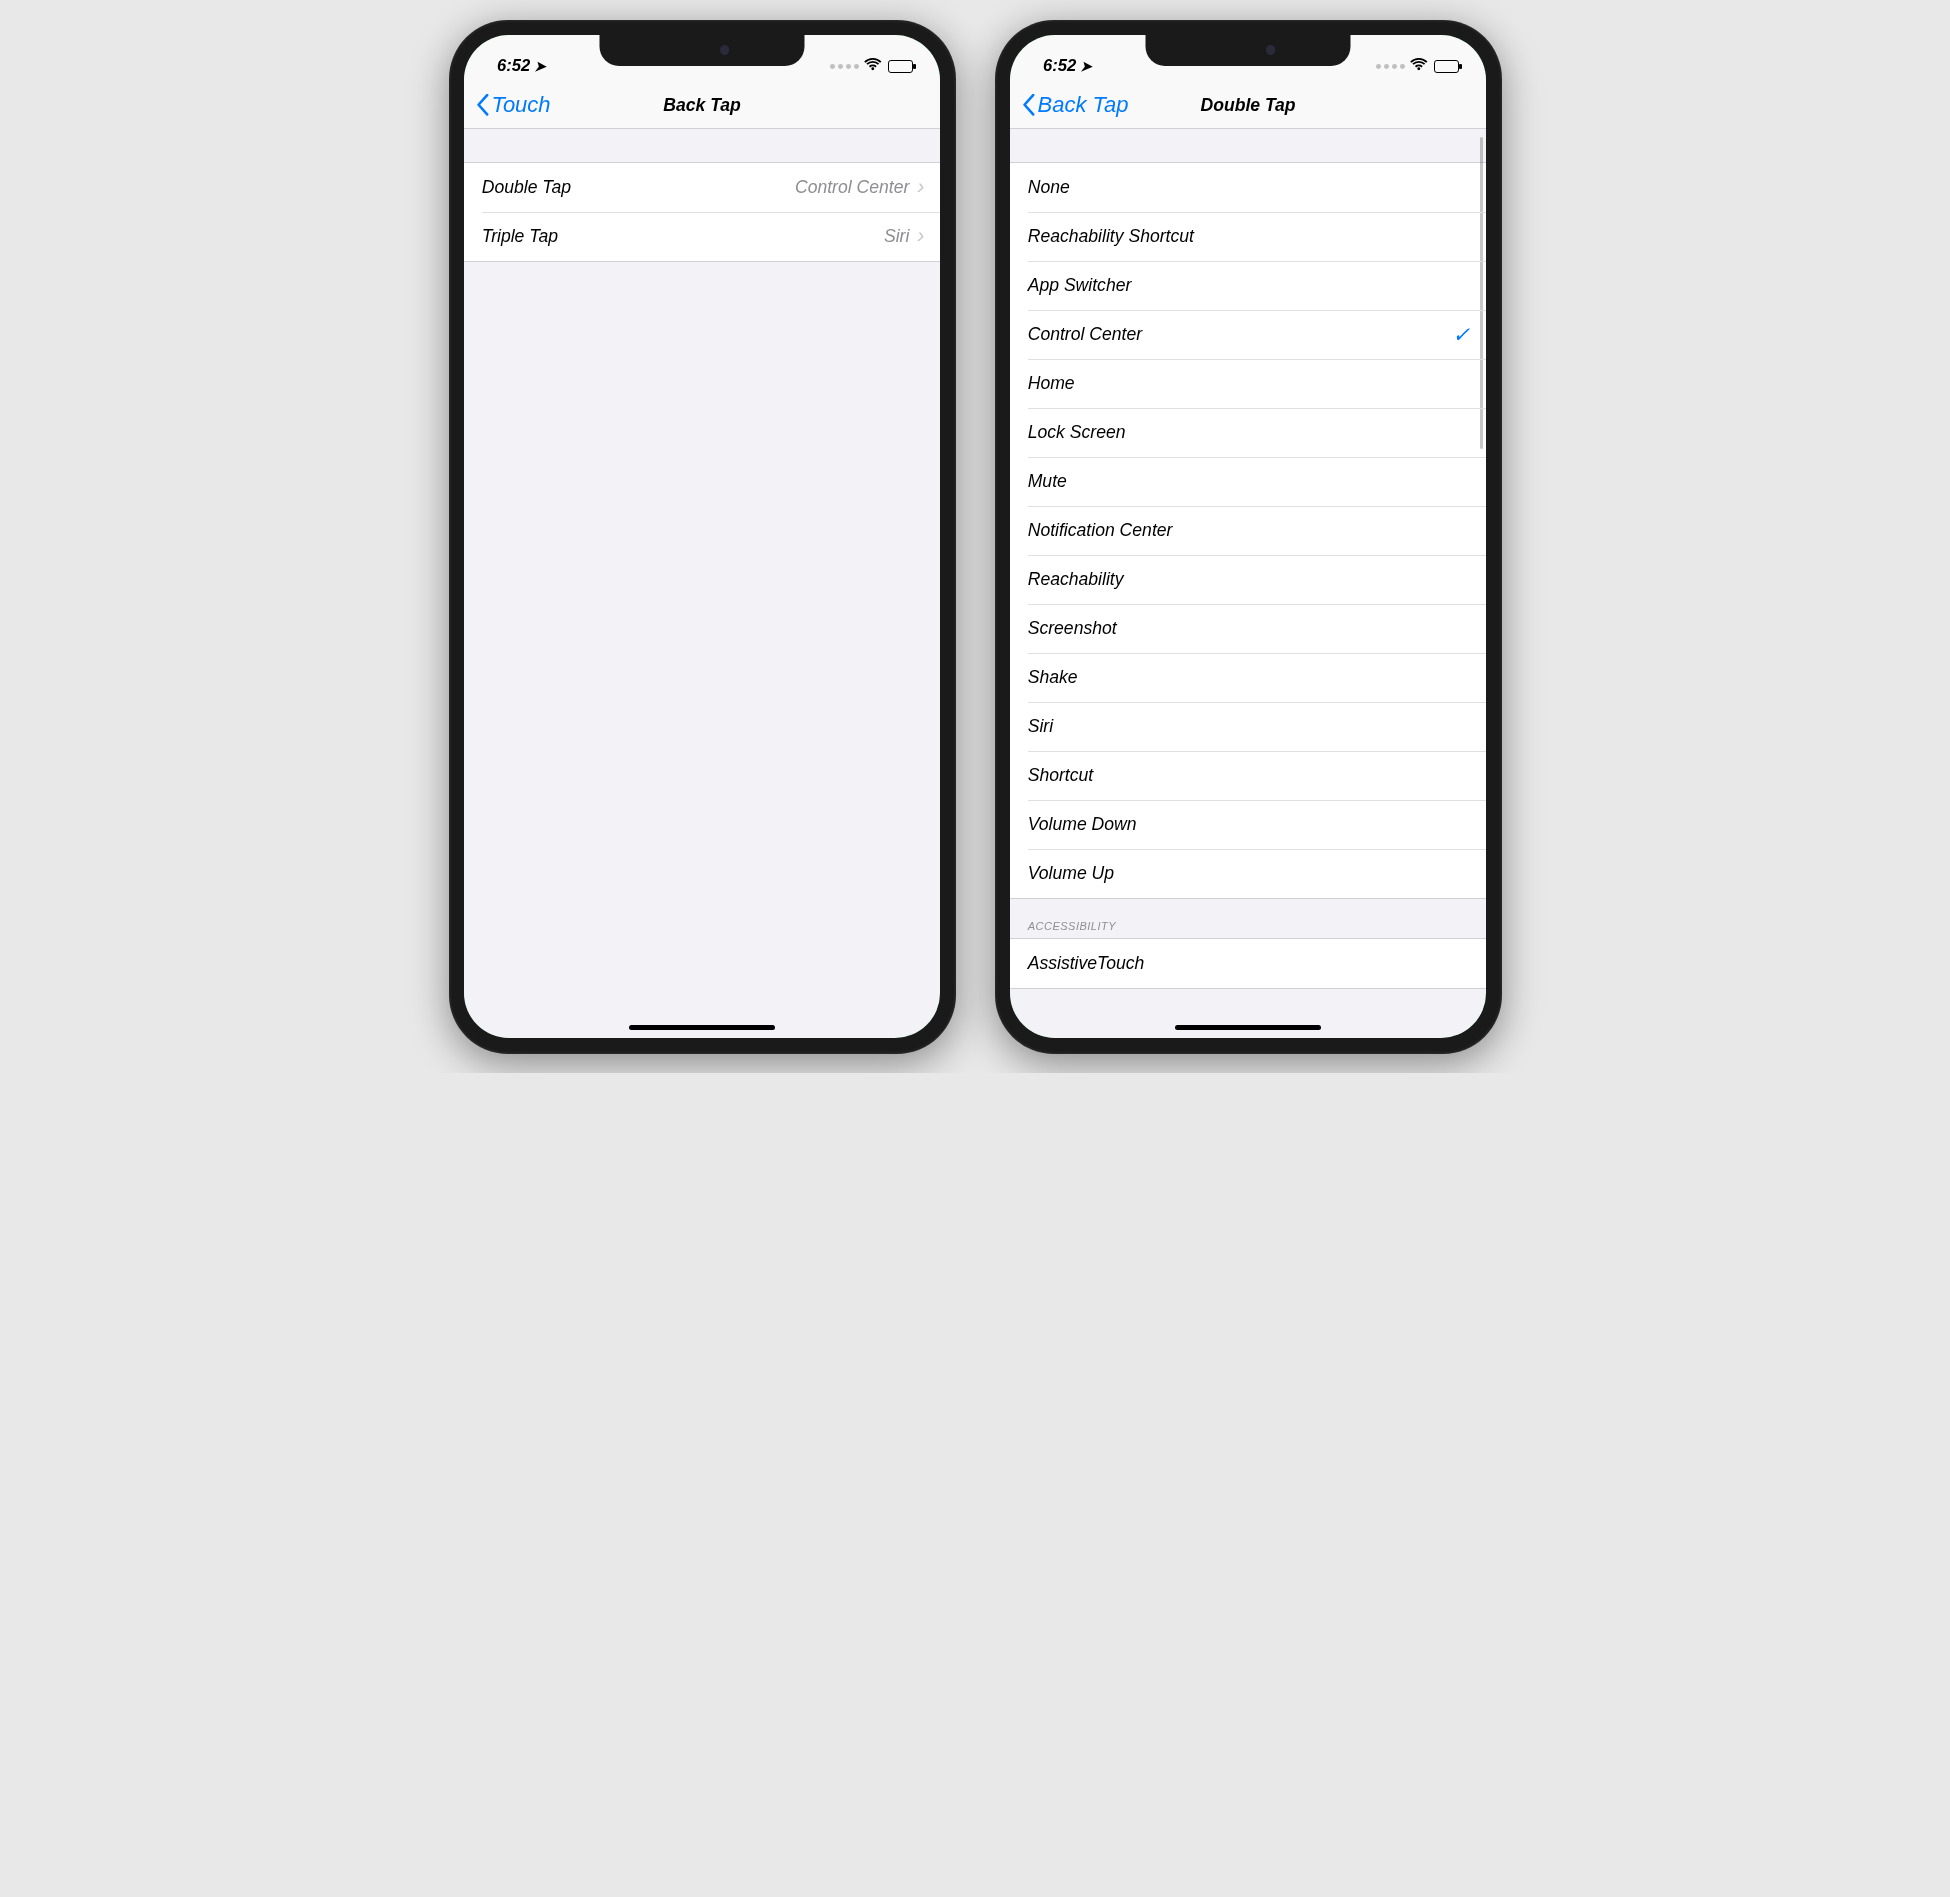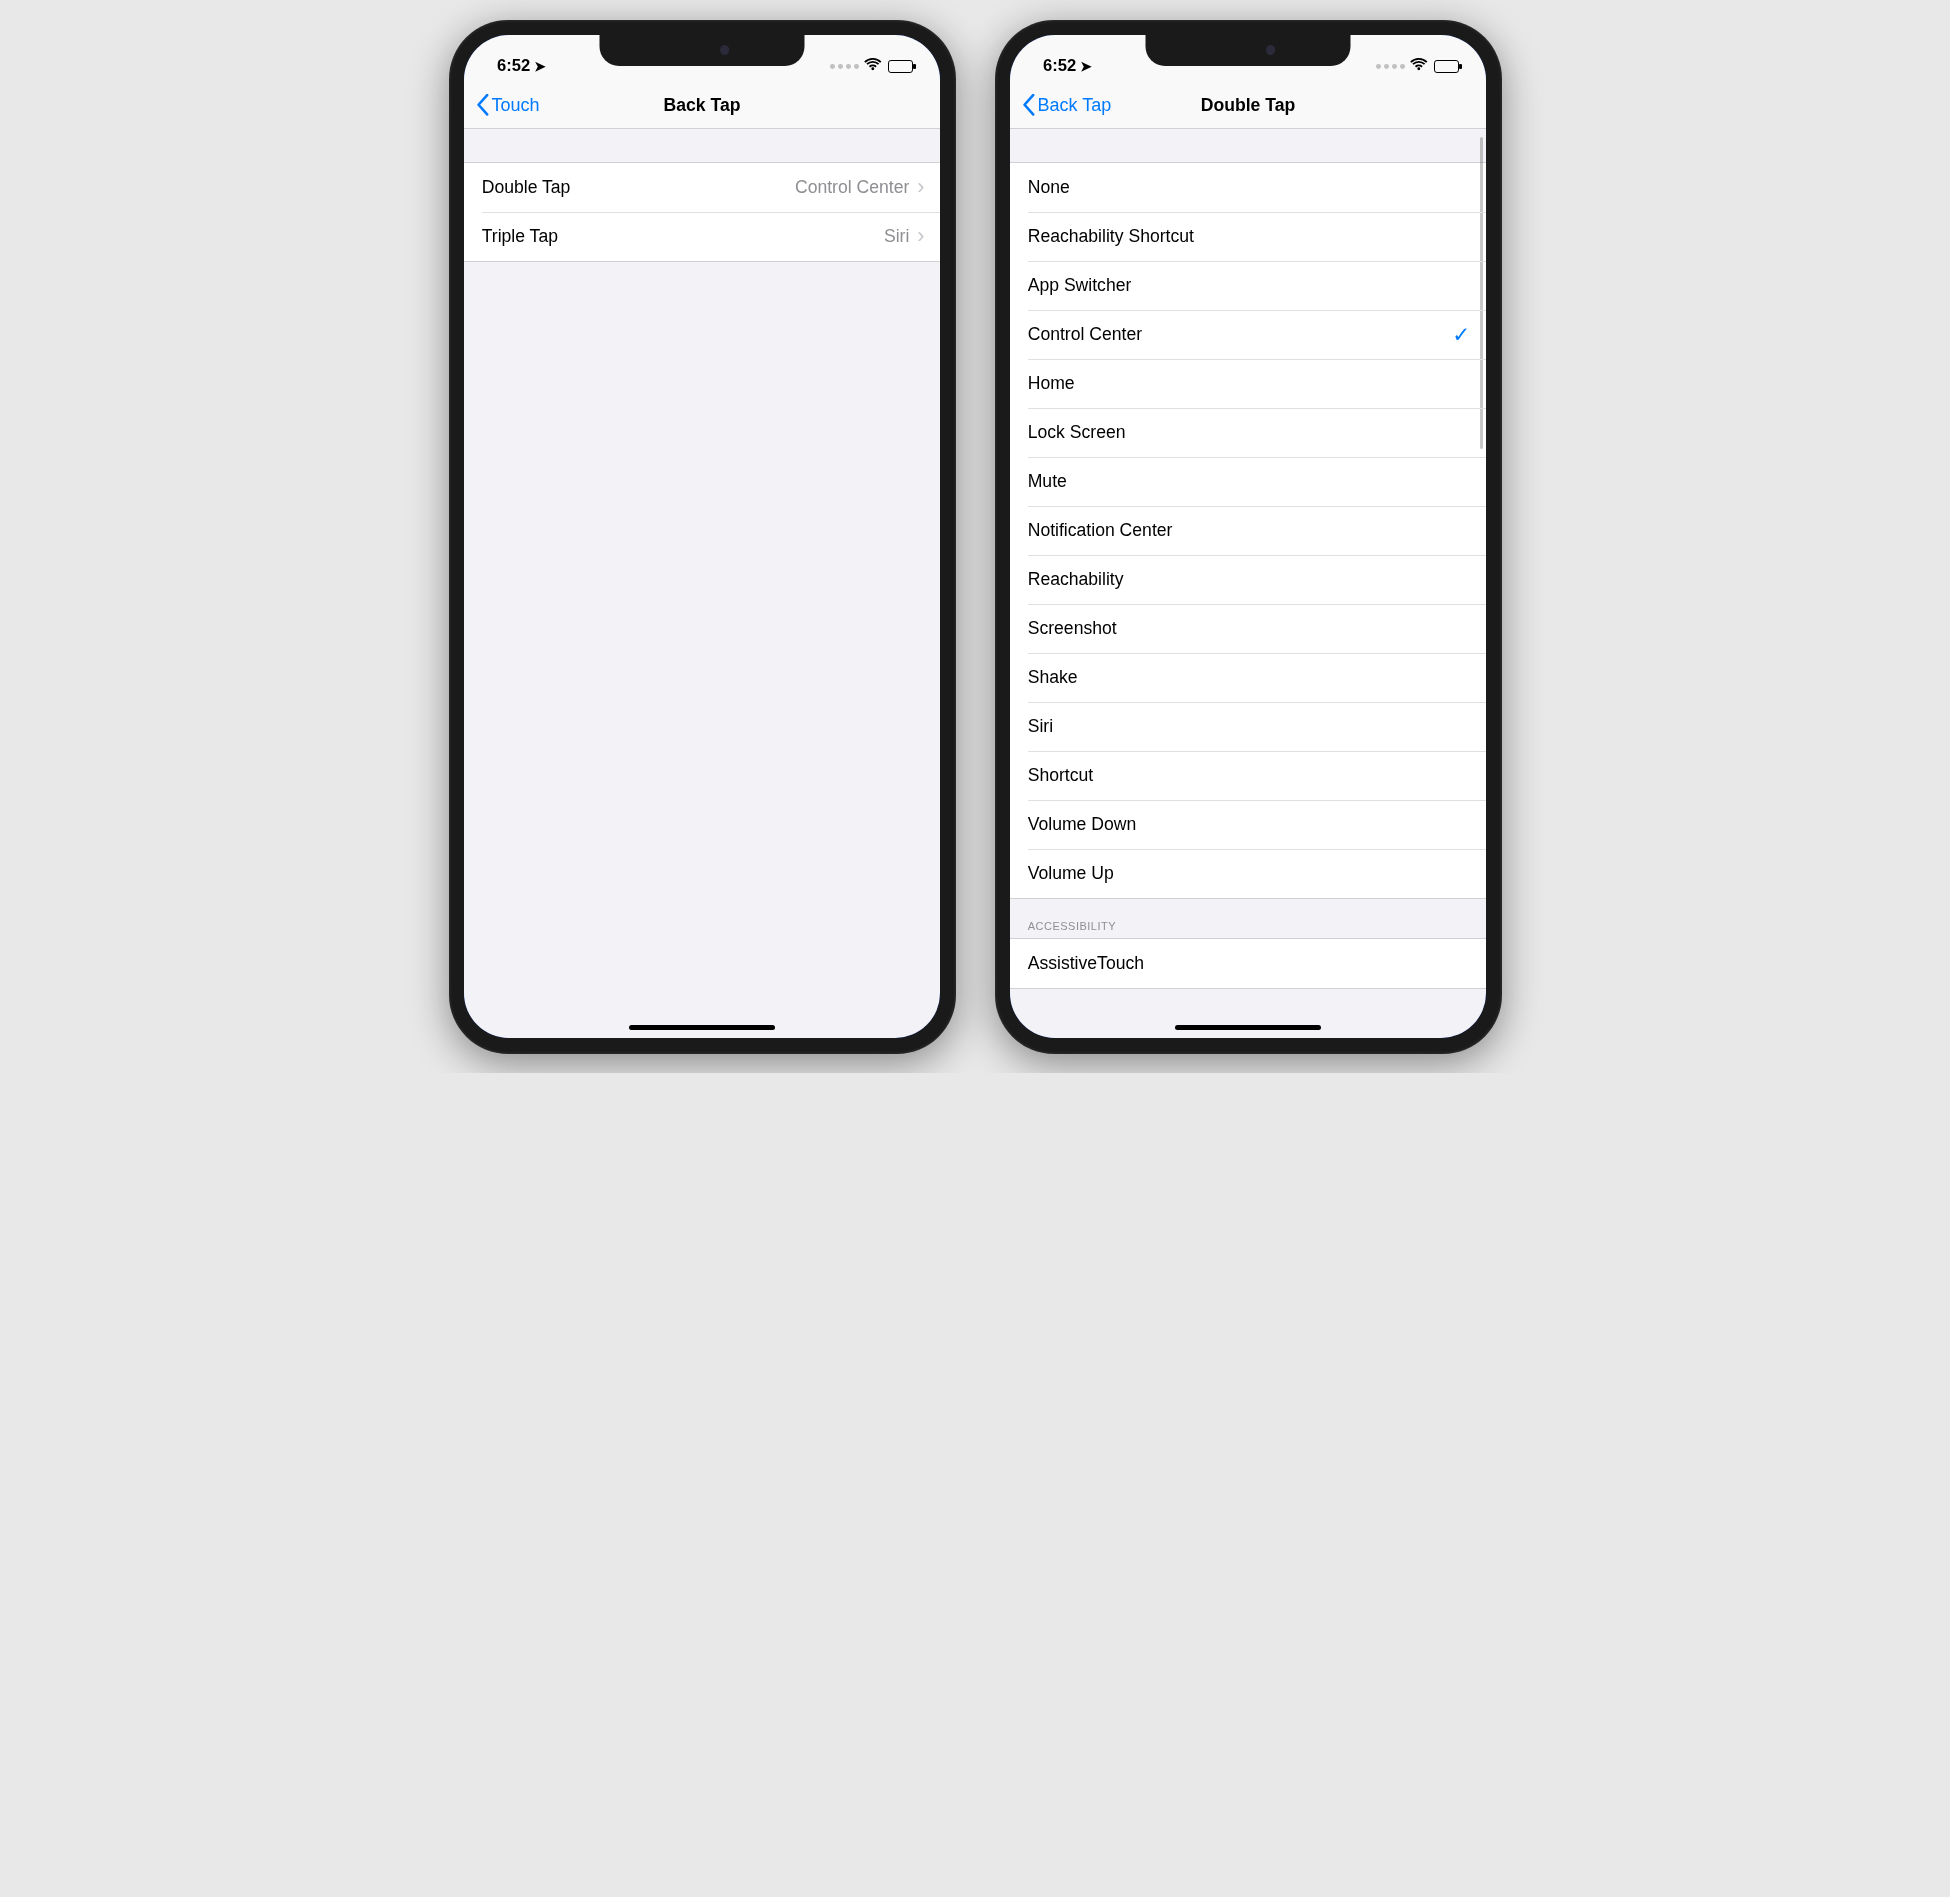--- a/index.html
+++ b/index.html
@@ -16,26 +16,27 @@
     height: 1034px;
     background: #1a1a1a;
     border-radius: 59px;
     padding: 15.6px;
     box-shadow: 0 9.8px 39px rgba(0,0,0,.4), inset 0 0 3.9px rgba(255,255,255,.15);
     position: relative;
   }
   .screen {
     width: 100%;
     height: 100%;
-    background: #1d4ed8;
+    background: #15803d;
     border-radius: 45px;
     overflow: hidden;
     position: relative;
     display: flex;
     flex-direction: column;
+    font-style: italic;
   }
   .notch {
     position: absolute;
     top: 0;
     left: 50%;
     transform: translateX(-50%);
     width: 205px;
     height: 31px;
     background: #1a1a1a;
     border-bottom-left-radius: 19.5px;
@@ -87,21 +88,21 @@
     align-items: center;
     padding: 0 11.7px;
     border-bottom: 1px solid #d1d1d5;
     background: #f9f9f9;
     position: relative;
   }
   .nav-back {
     display: flex;
     align-items: center;
     color: #007aff;
-    font-size: 18px;
+    font-size: 22px;
     gap: 2px;
   }
   .nav-back svg { width: 13.7px; height: 21.5px; }
   .nav-title {
     position: absolute;
     left: 50%;
     transform: translateX(-50%);
     font-size: 17.6px;
     font-weight: 600;
   }

